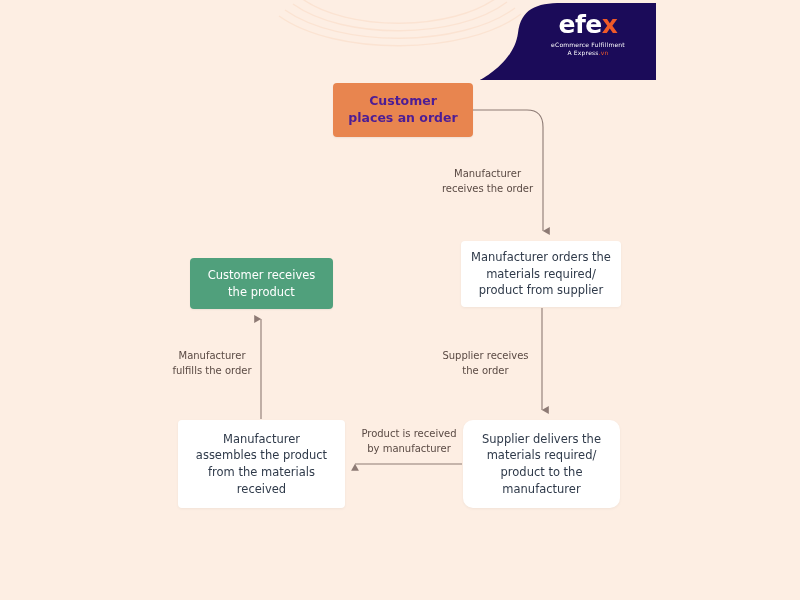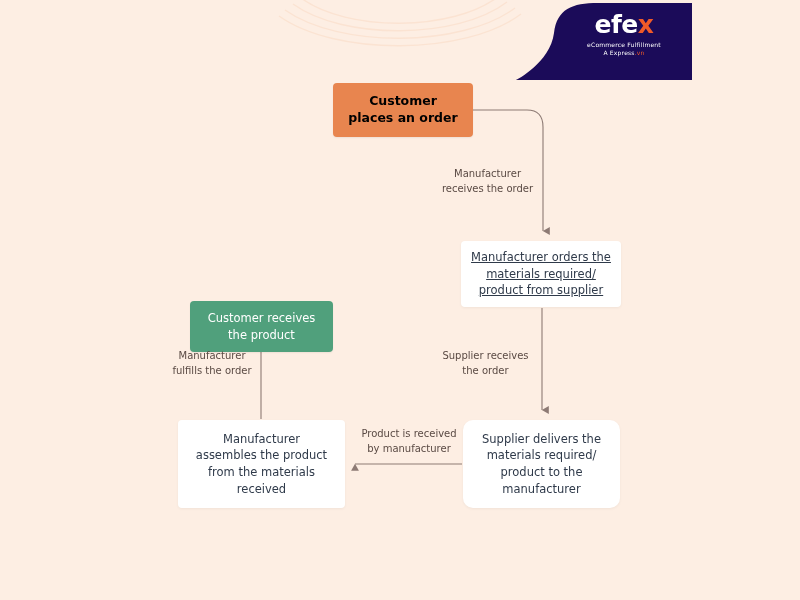--- a/index.html
+++ b/index.html
@@ -12,21 +12,20 @@
     overflow: hidden;
     font-family: "DejaVu Sans", sans-serif;
     background: #fdeee3;
   }
   #canvas {
     position: relative;
     width: 656px;
     height: 600px;
     background: #fdeee3;
     overflow: hidden;
-    padding-left: 36px;
   }
 
   
   .arcs {
     position: absolute;
     left: 275px;
     top: -6px;
     width: 250px;
     height: 70px;
     pointer-events: none;
@@ -99,39 +98,38 @@
   .node-text {
     display: block;
     white-space: pre-line;
   }
   .node-start {
     left: 333px;
     top: 83px;
     width: 140px;
     height: 54px;
     background: #e8854f;
-    color: #000000;
+    color: #4c1d95;
     font-weight: bold;
     font-size: 12.5px;
     line-height: 1.35;
     box-shadow: 0 1px 2px rgba(0,0,0,0.06);
   }
   .node-white {
     background: #ffffff;
     color: #2f3a4a;
     font-size: 11.5px;
     line-height: 1.45;
     box-shadow: 0 1px 3px rgba(0,0,0,0.05);
   }
   .node-mfg-orders {
     left: 461px;
     top: 241px;
     width: 160px;
     height: 66px;
-    text-decoration: underline;
   }
   .node-supplier-delivers {
     left: 463px;
     top: 420px;
     width: 157px;
     height: 88px;
     border-radius: 10px;
   }
   .node-mfg-assembles {
     left: 178px;
@@ -142,21 +140,20 @@
   .node-end {
     left: 190px;
     top: 258px;
     width: 143px;
     height: 51px;
     background: #50a07c;
     color: #ffffff;
     font-size: 11.5px;
     line-height: 1.45;
     box-shadow: 0 1px 2px rgba(0,0,0,0.06);
-    margin-top: 43px;
   }
 
   
   .connectors {
     position: absolute;
     left: 0;
     top: 0;
     width: 800px;
     height: 600px;
     pointer-events: none;

